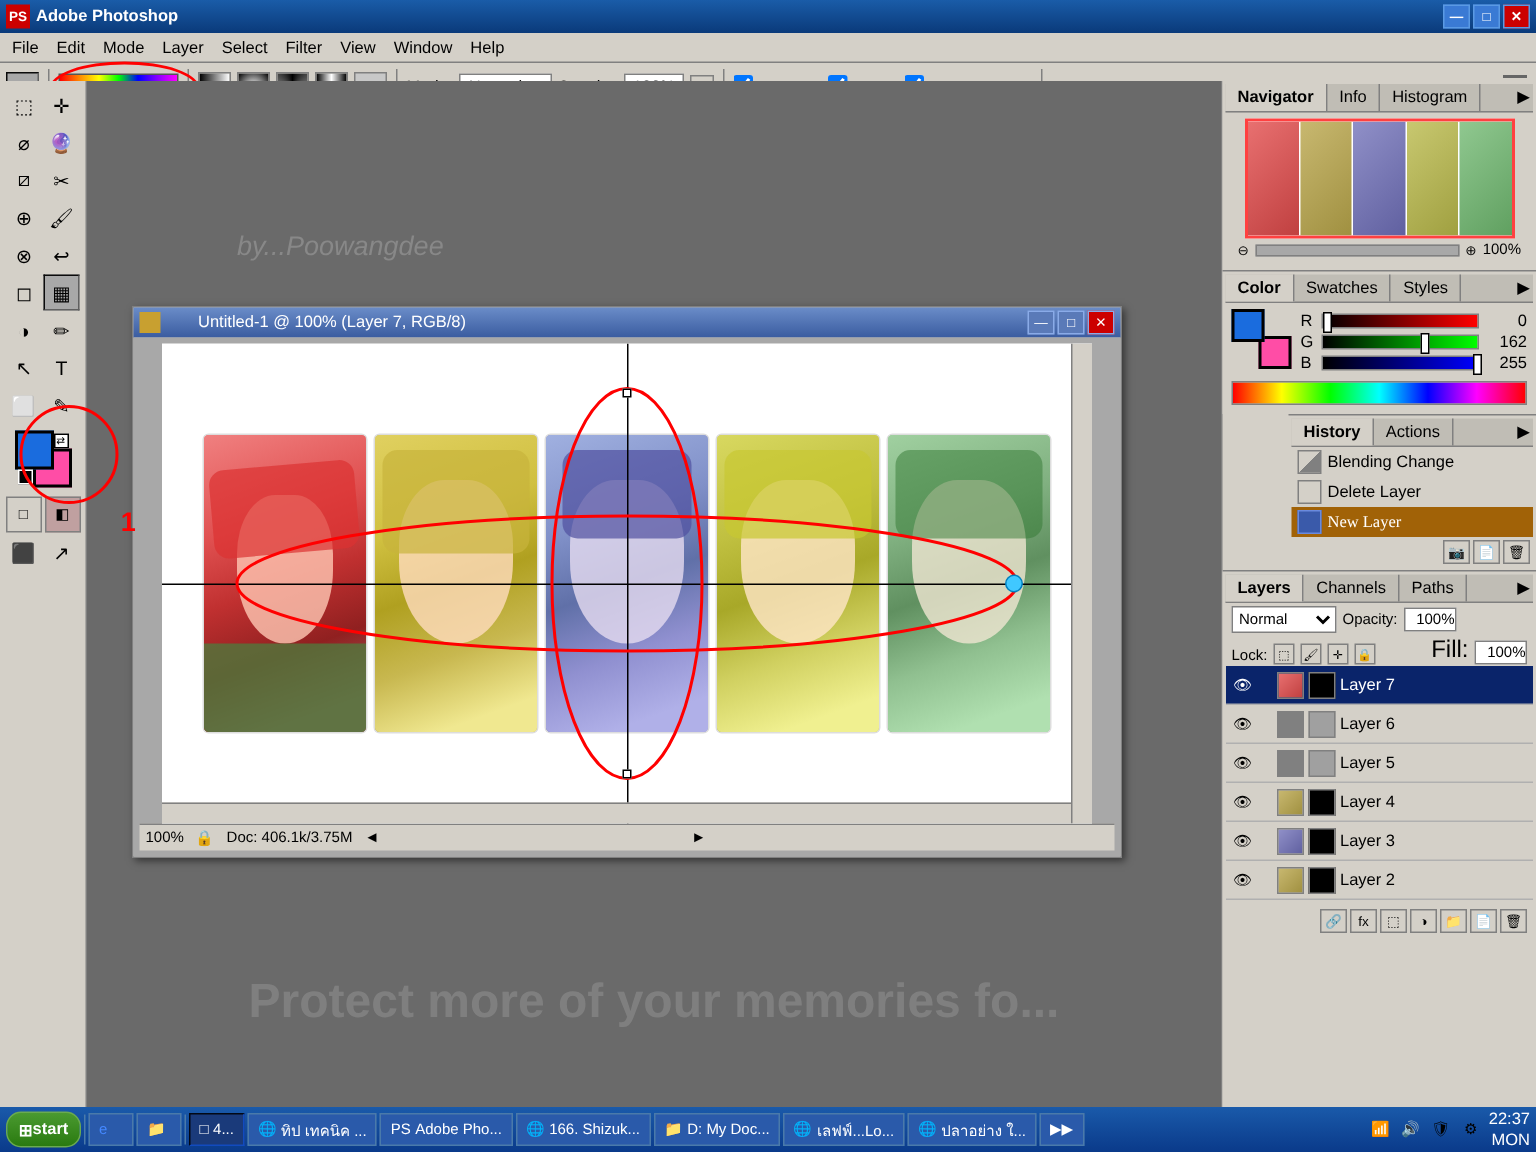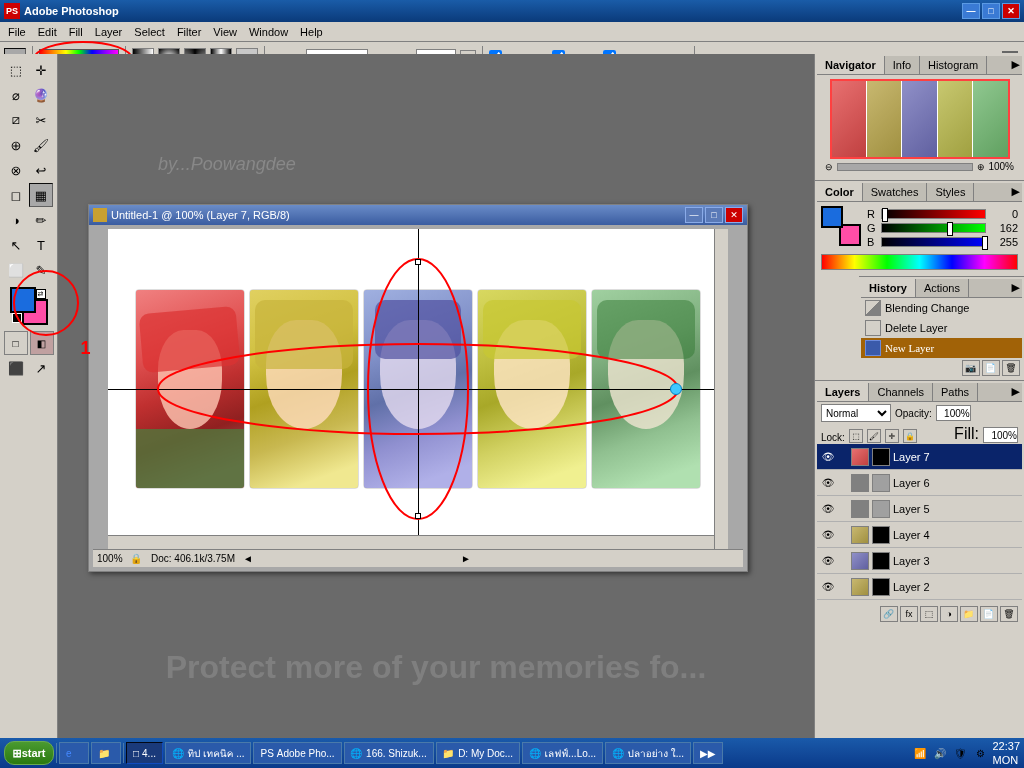--- a/index.html
+++ b/index.html
@@ -40,21 +40,21 @@
     .tool-pair { display: flex; gap: 1px; }
     .tool-colors { position: relative; width: 38px; height: 38px; margin: 4px auto; }
     .tool-mode-row { display: flex; gap: 2px; }
     .tool-mode-btn { width: 24px; height: 24px; background: #d4d0c8; border: 1px solid #808080; display: flex; align-items: center; justify-content: center; font-size: 10px; cursor: pointer; }
 
     
     #main-area { position: absolute; left: 58px; top: 54px; right: 210px; bottom: 22px; background: #6a6a6a; overflow: hidden; }
 
     
     #doc-window { position: absolute; left: 30px; top: 150px; width: 660px; background: #c8c8c8; border: 1px solid #808080; box-shadow: 2px 2px 5px rgba(0,0,0,0.5); }
-    #doc-title-bar { background: linear-gradient(to bottom, #6a8cc8, #3a5ca0); height: 20px; display: flex; align-items: center; padding: 0 4px; color: #fff; font-size: 11px; }
+    #doc-title-bar { background: linear-gradient(to bottom, #6a8cc8, #3a5ca0); height: 20px; display: flex; align-items: center; padding: 0 4px; color: #fff; font-size: 11px; gap: 21px; }
     #doc-title-bar .doc-icon { width: 14px; height: 14px; background: #c8a030; margin-right: 4px; }
     #doc-title-bar .doc-title-text { flex: 1; }
     #doc-title-bar .doc-win-controls { display: flex; gap: 2px; }
     #doc-title-bar .doc-win-btn { width: 18px; height: 16px; background: #5a7ab8; border: 1px solid #8aabe8; display: flex; align-items: center; justify-content: center; font-size: 9px; color: #fff; cursor: pointer; }
     #doc-title-bar .doc-win-btn.close { background: #cc0000; }
 
     #doc-content { background: #a8a8a8; padding: 4px; position: relative; }
     #canvas-area { background: #fff; width: 620px; height: 320px; margin: 0 auto; position: relative; overflow: hidden; display: flex; align-items: center; justify-content: center; }
 
     
@@ -116,21 +116,21 @@
     .layers-btn { width: 18px; height: 16px; background: #d4d0c8; border: 1px solid #808080; display: flex; align-items: center; justify-content: center; font-size: 9px; cursor: pointer; }
 
     
     #taskbar { position: absolute; bottom: 0; left: 0; right: 0; height: 30px; background: linear-gradient(to bottom, #1a5aaa, #0a3a8a); display: flex; align-items: center; gap: 2px; padding: 0 4px; }
     .task-start { width: 50px; height: 24px; background: linear-gradient(to bottom, #4a9a30, #2a7a10); border: 1px solid #6aaa50; border-radius: 10px; color: #fff; font-size: 12px; font-weight: bold; display: flex; align-items: center; justify-content: center; cursor: pointer; }
     .taskbar-sep { width: 1px; height: 20px; background: #4a7aaa; }
     .task-btn { height: 22px; background: #2a5aaa; border: 1px solid #4a7aaa; color: #fff; font-size: 10px; display: flex; align-items: center; padding: 0 6px; cursor: pointer; gap: 3px; min-width: 30px; }
     .task-btn.active { background: #1a3a7a; border: 1px inset #0a2a6a; }
     .taskbar-right { margin-left: auto; display: flex; align-items: center; gap: 4px; }
     .systray-icon { width: 16px; height: 16px; display: flex; align-items: center; justify-content: center; font-size: 10px; cursor: pointer; }
-    .clock { color: #fff; font-size: 11px; text-align: left; line-height: 1.3; }
+    .clock { color: #fff; font-size: 11px; text-align: right; line-height: 1.3; }
 
     
     #author-text { position: absolute; top: 100px; left: 100px; font-size: 18px; color: #888; font-style: italic; pointer-events: none; z-index: 0; }
 
     
     .doc-scrollbar-v { position: absolute; right: 0; top: 0; width: 14px; height: 320px; background: #d4d0c8; border-left: 1px solid #808080; }
     .doc-scrollbar-h { position: absolute; bottom: 0; left: 0; right: 14px; height: 14px; background: #d4d0c8; border-top: 1px solid #808080; }
     .layer-thumb-colored-1 { background: linear-gradient(135deg, #e87070, #c04040); }
     .layer-thumb-colored-2 { background: linear-gradient(135deg, #c8b870, #a09040); }
     .layer-thumb-colored-3 { background: linear-gradient(135deg, #9090c8, #6060a0); }
@@ -145,21 +145,21 @@
   <div class="win-controls">
     <div class="win-btn">—</div>
     <div class="win-btn">□</div>
     <div class="win-btn close">✕</div>
   </div>
 </div>
 
 <div id="menu-bar">
   <span class="menu-item">File</span>
   <span class="menu-item">Edit</span>
-  <span class="menu-item">Fill</span>
+  <span class="menu-item">Mode</span>
   <span class="menu-item">Layer</span>
   <span class="menu-item">Select</span>
   <span class="menu-item">Filter</span>
   <span class="menu-item">View</span>
   <span class="menu-item">Window</span>
   <span class="menu-item">Help</span>
 </div>
 
 <div id="toolbar">
 

